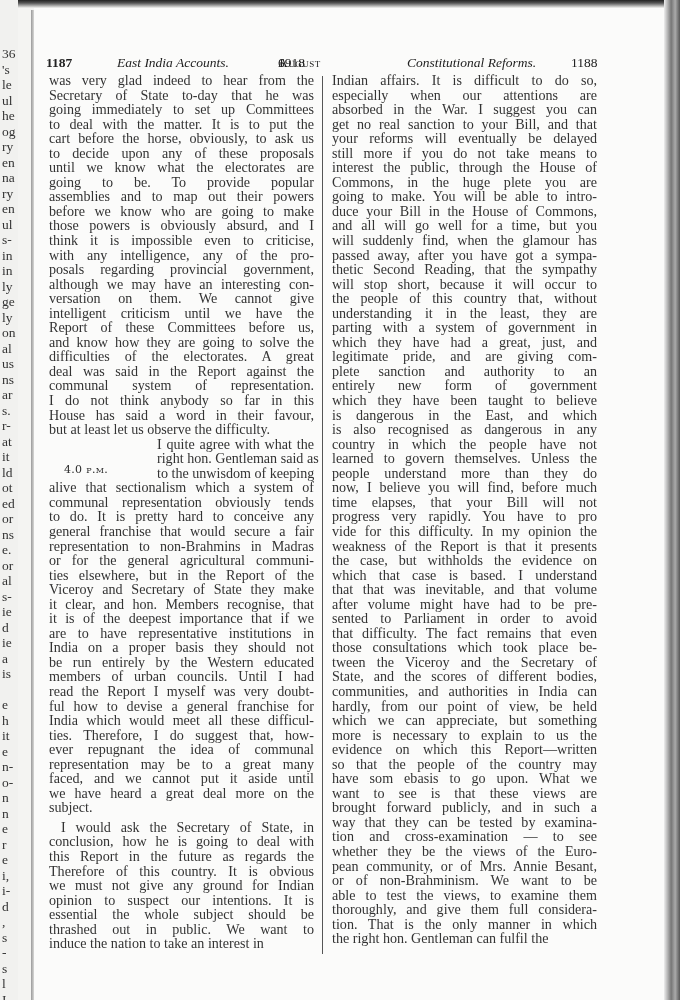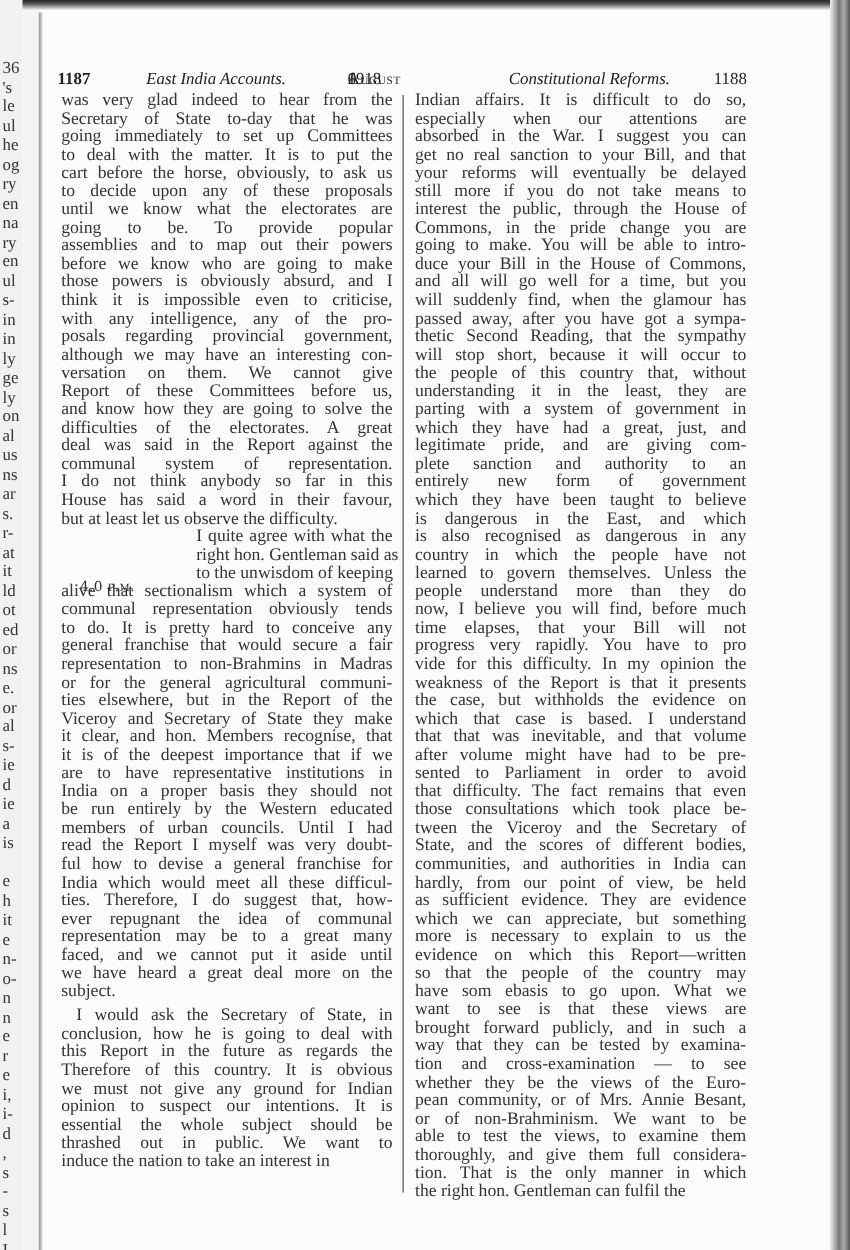--- a/index.html
+++ b/index.html
@@ -158,20 +158,21 @@
       <span class="line">until we know what the electorates are</span>
       <span class="line">going to be. To provide popular</span>
       <span class="line">assemblies and to map out their powers</span>
       <span class="line">before we know who are going to make</span>
       <span class="line">those powers is obviously absurd, and I</span>
       <span class="line">think it is impossible even to criticise,</span>
       <span class="line">with any intelligence, any of the pro-</span>
       <span class="line">posals regarding provincial government,</span>
       <span class="line">although we may have an interesting con-</span>
       <span class="line">versation on them. We cannot give</span>
+      <span class="line">intelligent criticism until we have the</span>
       <span class="line">Report of these Committees before us,</span>
       <span class="line">and know how they are going to solve the</span>
       <span class="line">difficulties of the electorates. A great</span>
       <span class="line">deal was said in the Report against the</span>
       <span class="line">communal system of representation.</span>
       <span class="line">I do not think anybody so far in this</span>
       <span class="line">House has said a word in their favour,</span>
       <span class="line last">but at least let us observe the difficulty.</span>
       <span class="line mnote">I quite agree with what the</span>
       <span class="line mnote">right hon. Gentleman said as</span>
@@ -211,21 +212,21 @@
     </div>
   <div class="divider"></div>
   <div class="col col-right" id="col-right">
       <span class="line">Indian affairs. It is difficult to do so,</span>
       <span class="line">especially when our attentions are</span>
       <span class="line">absorbed in the War. I suggest you can</span>
       <span class="line">get no real sanction to your Bill, and that</span>
       <span class="line">your reforms will eventually be delayed</span>
       <span class="line">still more if you do not take means to</span>
       <span class="line">interest the public, through the House of</span>
-      <span class="line">Commons, in the pride change you are</span>
+      <span class="line">Commons, in the huge plete you are</span>
       <span class="line">going to make. You will be able to intro-</span>
       <span class="line">duce your Bill in the House of Commons,</span>
       <span class="line">and all will go well for a time, but you</span>
       <span class="line">will suddenly find, when the glamour has</span>
       <span class="line">passed away, after you have got a sympa-</span>
       <span class="line">thetic Second Reading, that the sympathy</span>
       <span class="line">will stop short, because it will occur to</span>
       <span class="line">the people of this country that, without</span>
       <span class="line">understanding it in the least, they are</span>
       <span class="line">parting with a system of government in</span>
@@ -248,21 +249,20 @@
       <span class="line">which that case is based. I understand</span>
       <span class="line">that that was inevitable, and that volume</span>
       <span class="line">after volume might have had to be pre-</span>
       <span class="line">sented to Parliament in order to avoid</span>
       <span class="line">that difficulty. The fact remains that even</span>
       <span class="line">those consultations which took place be-</span>
       <span class="line">tween the Viceroy and the Secretary of</span>
       <span class="line">State, and the scores of different bodies,</span>
       <span class="line">communities, and authorities in India can</span>
       <span class="line">hardly, from our point of view, be held</span>
-      <span class="line">as sufficient evidence. They are evidence</span>
       <span class="line">which we can appreciate, but something</span>
       <span class="line">more is necessary to explain to us the</span>
       <span class="line">evidence on which this Report—written</span>
       <span class="line">so that the people of the country may</span>
       <span class="line">have som ebasis to go upon. What we</span>
       <span class="line">want to see is that these views are</span>
       <span class="line">brought forward publicly, and in such a</span>
       <span class="line">way that they can be tested by examina-</span>
       <span class="line">tion and cross-examination — to see</span>
       <span class="line">whether they be the views of the Euro-</span>

